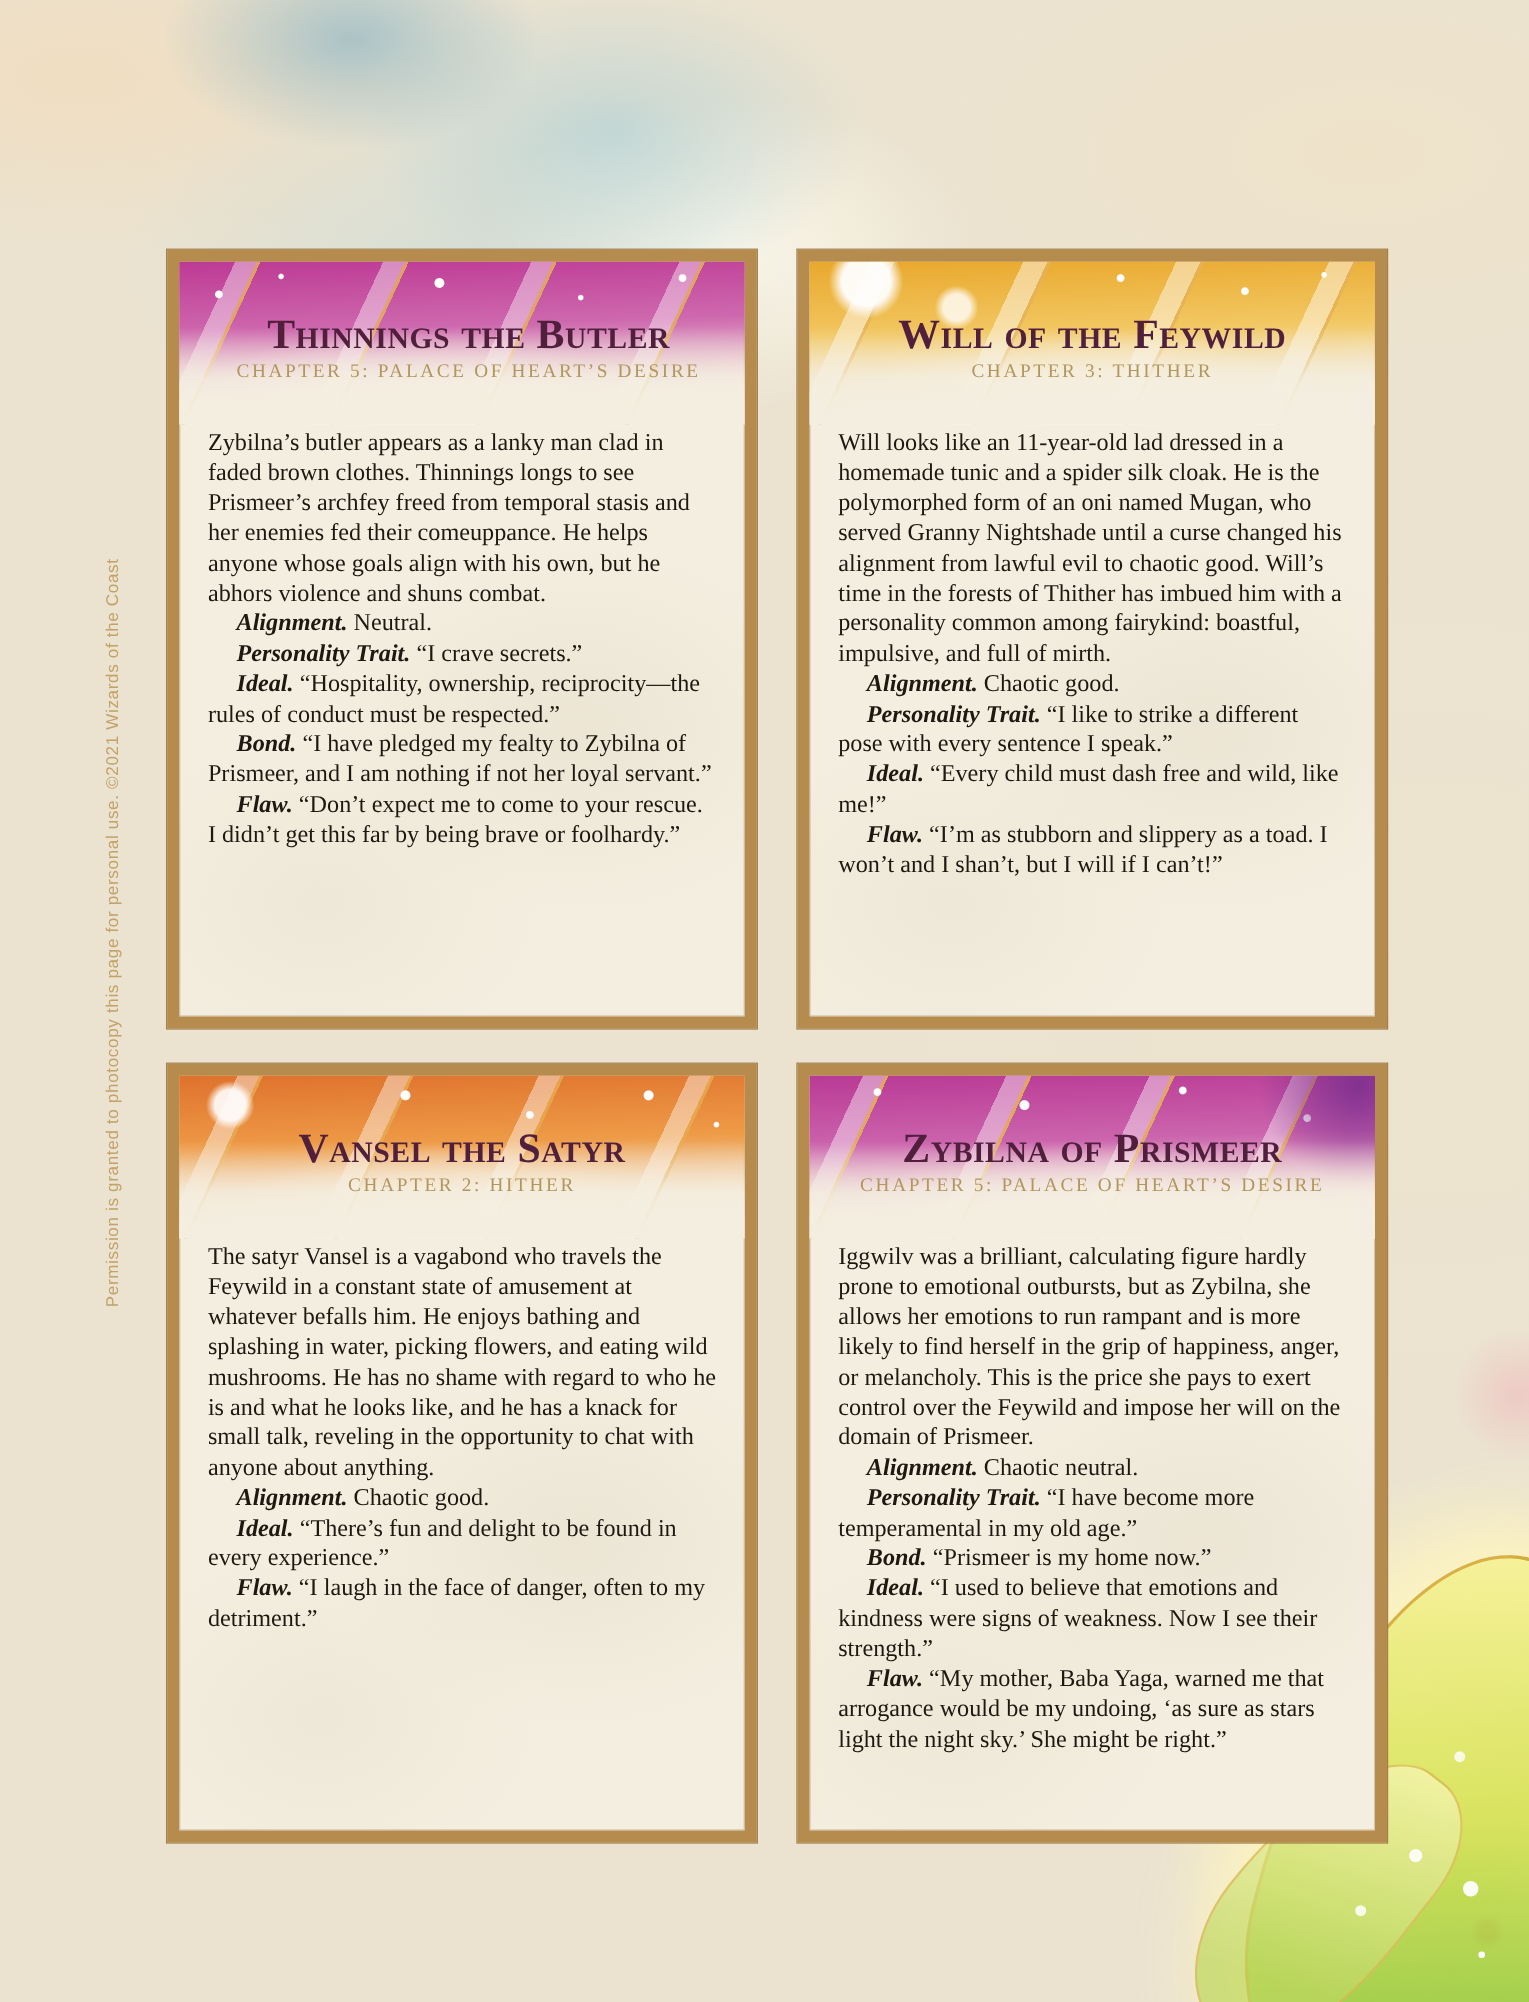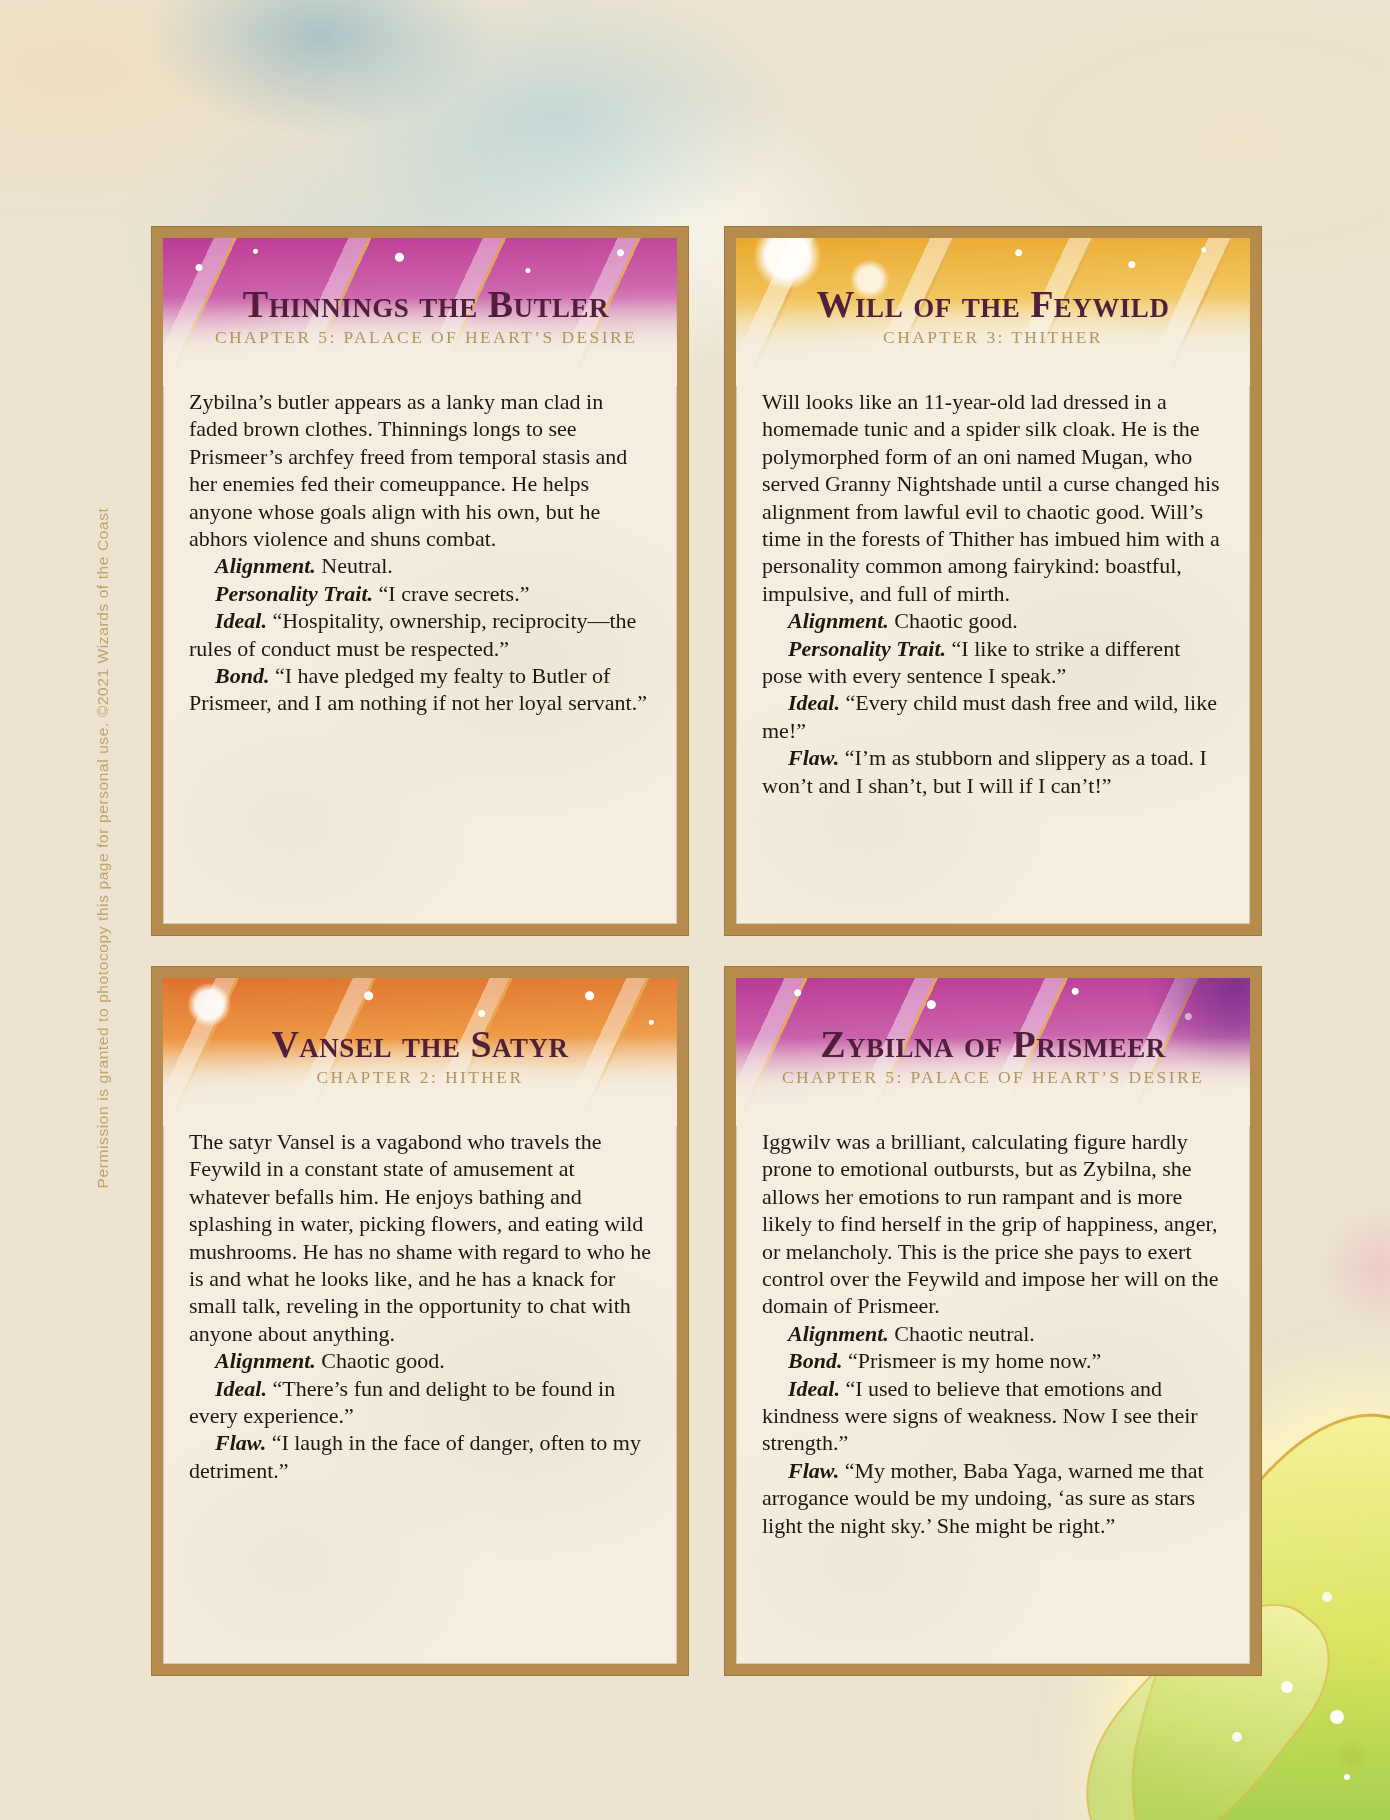--- a/index.html
+++ b/index.html
@@ -154,21 +154,22 @@
     <article class="card">
       <header class="card-header hdr-magenta">
         <h2 class="card-title">Thinnings the Butler</h2>
         <div class="card-chapter">Chapter 5: Palace of Heart’s Desire</div>
       </header>
       <div class="card-body">
         <p class="intro">Zybilna’s butler appears as a lanky man clad in faded brown clothes. Thinnings longs to see Prismeer’s archfey freed from temporal stasis and her enemies fed their comeuppance. He helps anyone whose goals align with his own, but he abhors violence and shuns combat.</p>
         <p class="stat"><span class="stat-label">Alignment.</span> <span class="stat-value">Neutral.</span></p>
         <p class="stat"><span class="stat-label">Personality Trait.</span> <span class="stat-value">“I crave secrets.”</span></p>
         <p class="stat"><span class="stat-label">Ideal.</span> <span class="stat-value">“Hospitality, ownership, reciprocity—the rules of conduct must be respected.”</span></p>
-        <p class="stat"><span class="stat-label">Bond.</span> <span class="stat-value">“I have pledged my fealty to Butler of Prismeer, and I am nothing if not her loyal servant.”</span></p>
+        <p class="stat"><span class="stat-label">Bond.</span> <span class="stat-value">“I have pledged my fealty to Zybilna of Prismeer, and I am nothing if not her loyal servant.”</span></p>
+        <p class="stat"><span class="stat-label">Flaw.</span> <span class="stat-value">“Don’t expect me to come to your rescue. I didn’t get this far by being brave or foolhardy.”</span></p>
       </div>
     </article>
 
     <article class="card">
       <header class="card-header hdr-gold">
         <h2 class="card-title">Will of the Feywild</h2>
         <div class="card-chapter">Chapter 3: Thither</div>
       </header>
       <div class="card-body">
         <p class="intro">Will looks like an 11-year-old lad dressed in a homemade tunic and a spider silk cloak. He is the polymorphed form of an oni named Mugan, who served Granny Nightshade until a curse changed his alignment from lawful evil to chaotic good. Will’s time in the forests of Thither has imbued him with a personality common among fairykind: boastful, impulsive, and full of mirth.</p>
@@ -193,20 +194,21 @@
     </article>
 
     <article class="card">
       <header class="card-header hdr-plum">
         <h2 class="card-title">Zybilna of Prismeer</h2>
         <div class="card-chapter">Chapter 5: Palace of Heart’s Desire</div>
       </header>
       <div class="card-body">
         <p class="intro">Iggwilv was a brilliant, calculating figure hardly prone to emotional outbursts, but as Zybilna, she allows her emotions to run rampant and is more likely to find herself in the grip of happiness, anger, or melancholy. This is the price she pays to exert control over the Feywild and impose her will on the domain of Prismeer.</p>
         <p class="stat"><span class="stat-label">Alignment.</span> <span class="stat-value">Chaotic neutral.</span></p>
+        <p class="stat"><span class="stat-label">Personality Trait.</span> <span class="stat-value">“I have become more temperamental in my old age.”</span></p>
         <p class="stat"><span class="stat-label">Bond.</span> <span class="stat-value">“Prismeer is my home now.”</span></p>
         <p class="stat"><span class="stat-label">Ideal.</span> <span class="stat-value">“I used to believe that emotions and kindness were signs of weakness. Now I see their strength.”</span></p>
         <p class="stat"><span class="stat-label">Flaw.</span> <span class="stat-value">“My mother, Baba Yaga, warned me that arrogance would be my undoing, ‘as sure as stars light the night sky.’ She might be right.”</span></p>
       </div>
     </article>
 
   </div>
 </div>
 
 </body></html>

